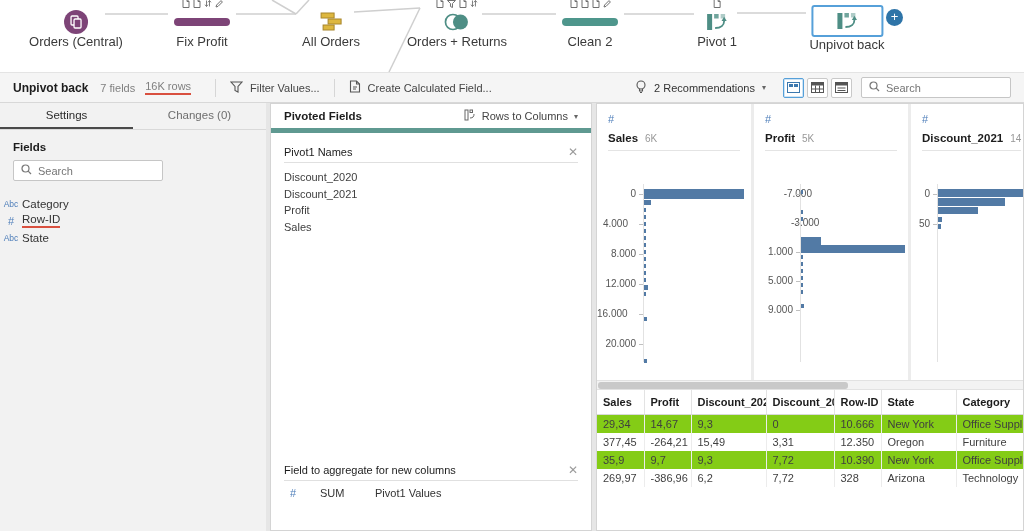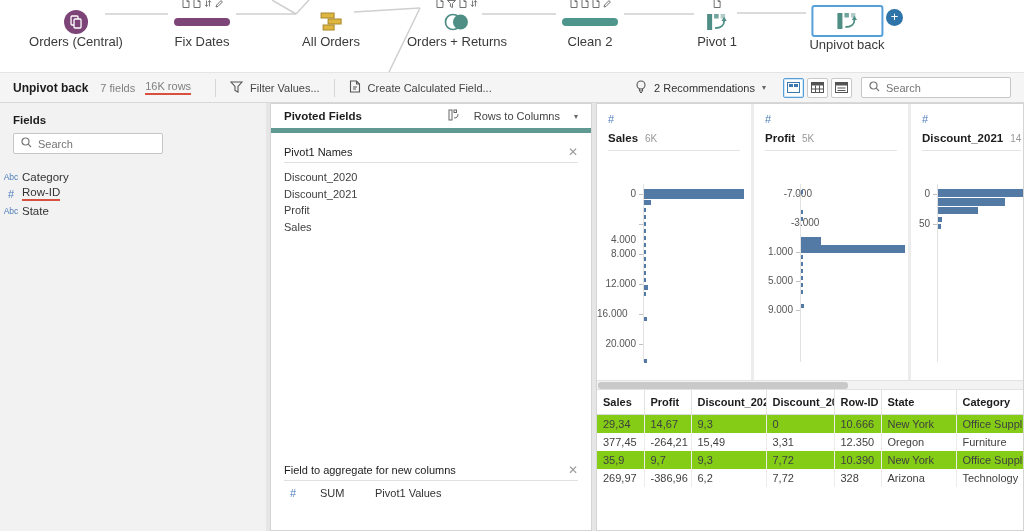--- a/index.html
+++ b/index.html
@@ -38,21 +38,21 @@
 .tab{flex:1;text-align:center;font-size:11.5px;color:#6e6e6e;line-height:25px;cursor:pointer}
 .tab.active{color:#2b2b2b;border-bottom:2px solid #4a4a4a}
 .fields-head{font-weight:bold;font-size:11.5px;color:#1c1c1c;margin:11px 13px 7px}
 .lp-search{margin:0 13px 14px}
 .field-item{display:flex;align-items:center;padding:2px 0;font-size:11.5px;color:#333;height:17px}
 .ftype{color:#4f7fba;width:22px;flex:none;font-size:8.5px;text-align:center}
 .ftype.num{font-size:11px}
 .mid-panel{width:322px;background:#fff;border:1px solid #d4d4d4;position:relative;flex:none}
 .panel-head{height:29px;display:flex;align-items:center;justify-content:space-between;padding:0 13px;border-bottom:5px solid #5f9991}
 .panel-title{font-weight:bold;font-size:11.5px;color:#1c1c1c}
-.mode-select{display:flex;align-items:center;gap:14px;font-size:11px;color:#444;cursor:pointer}
+.mode-select{display:flex;align-items:center;gap:6px;font-size:11px;color:#444;cursor:pointer}
 .section{margin:13px 13px 0}
 .section-head{display:flex;justify-content:space-between;align-items:center;border-bottom:1px solid #e0e0e0;padding-bottom:4px}
 .section-title{font-weight:normal;font-size:11px;color:#1c1c1c}
 .close-x{color:#9b9b9b;font-size:12px;cursor:pointer;line-height:1}
 .pivot-name{font-size:11px;color:#404040;line-height:16.5px}
 #pivot-names{margin-top:6px}
 .agg-section{position:absolute;left:13px;right:13px;top:360px}
 .agg-row{display:flex;align-items:center;height:24px;font-size:11px;color:#333}
 .agg-row .ftype{margin-left:6px;width:30px;text-align:left}
 .agg-fn{width:55px}
@@ -118,21 +118,21 @@
           <span><svg width="8" height="9" viewBox="0 0 8 9">
               <path d="M2.5 1.5v6M2.5 7.5L1 5.7M2.5 7.5L4 5.7M5.5 7.5v-6M5.5 1.5L4 3.3M5.5 1.5L7 3.3" fill="none" stroke="#6f6f6f" stroke-width=".9"></path>
             </svg></span>
           <span><svg width="8" height="8" viewBox="0 0 8 8">
               <path d="M1 7l.6-2L6 .6 7.4 2 3 6.4z" fill="none" stroke="#6f6f6f"></path>
             </svg></span>
         </div>
         <div class="node-icon">
           <div class="clean-bar" style="background:#7d4477"></div>
         </div>
-        <div class="node-label">Fix Dates</div>
+        <div class="node-label">Fix Profit</div>
       </div>
       <div class="flow-node" style="left: 331px;">
         <div class="badges"></div>
         <div class="node-icon">
           <svg width="26" height="24" viewBox="0 0 26 24">
             <g stroke="#a8862c" stroke-width="1" fill="#ddb73f">
               <rect x="3" y="3" width="13" height="5"></rect>
               <rect x="10" y="9" width="13" height="5"></rect>
               <rect x="5" y="15" width="11" height="5"></rect>
             </g>
@@ -283,20 +283,24 @@
             <line x1="7.2" y1="7.2" x2="10" y2="10" stroke="#777" stroke-width="1.2"></line>
           </svg></span>
       <input type="text" placeholder="Search" style="">
     </div>
   </div>
 </div>
 
 <div class="content">
 
   <aside class="left-panel">
+    <div class="tabs" id="lp-tabs">
+        <div class="tab active">Settings</div>
+        <div class="tab">Changes (0)</div>
+      </div>
     <div class="fields-head">Fields</div>
     <div class="lp-search">
       <div class="search-box">
         <span><svg width="11" height="11" viewBox="0 0 11 11">
               <circle cx="4.5" cy="4.5" r="3.5" fill="none" stroke="#777" stroke-width="1.2"></circle>
               <line x1="7.2" y1="7.2" x2="10" y2="10" stroke="#777" stroke-width="1.2"></line>
             </svg></span>
         <input type="text" placeholder="Search" style="">
       </div>
     </div>
@@ -359,21 +363,21 @@
         <div class="card">
           <div class="card-hash">#</div>
           <div class="card-title-row">
             <span class="card-name">Sales</span>
             <span class="card-count">6K</span>
           </div>
           <div class="hist">
             <div class="axis-line" style="left: 46px;"></div>
             <span class="tick-label" style="left: 0px; width: 39px; top: 36px;">0</span>
             <span class="tick-mark" style="left: 42px; top: 42px;"></span>
-            <span class="tick-label" style="left: 0px; width: 39px; top: 82px;">4.000</span>
+            <span class="tick-label" style="left: 0px; width: 31px; top: 66px;">4.000</span>
             <span class="tick-mark" style="left: 42px; top: 72px;"></span>
             <span class="tick-label" style="left: 0px; width: 39px; top: 96px;">8.000</span>
             <span class="tick-mark" style="left: 42px; top: 102px;"></span>
             <span class="tick-label" style="left: 0px; width: 39px; top: 126px;">12.000</span>
             <span class="tick-mark" style="left: 42px; top: 132px;"></span>
             <span class="tick-label" style="left: 0px; width: 20px; top: 156px;">16.000</span>
             <span class="tick-mark" style="left: 42px; top: 162px;"></span>
             <span class="tick-label" style="left: 0px; width: 39px; top: 186px;">20.000</span>
             <span class="tick-mark" style="left: 42px; top: 192px;"></span>
             <div class="hbar" style="left: 47px; top: 37px; width: 100px; height: 10px;"></div>

